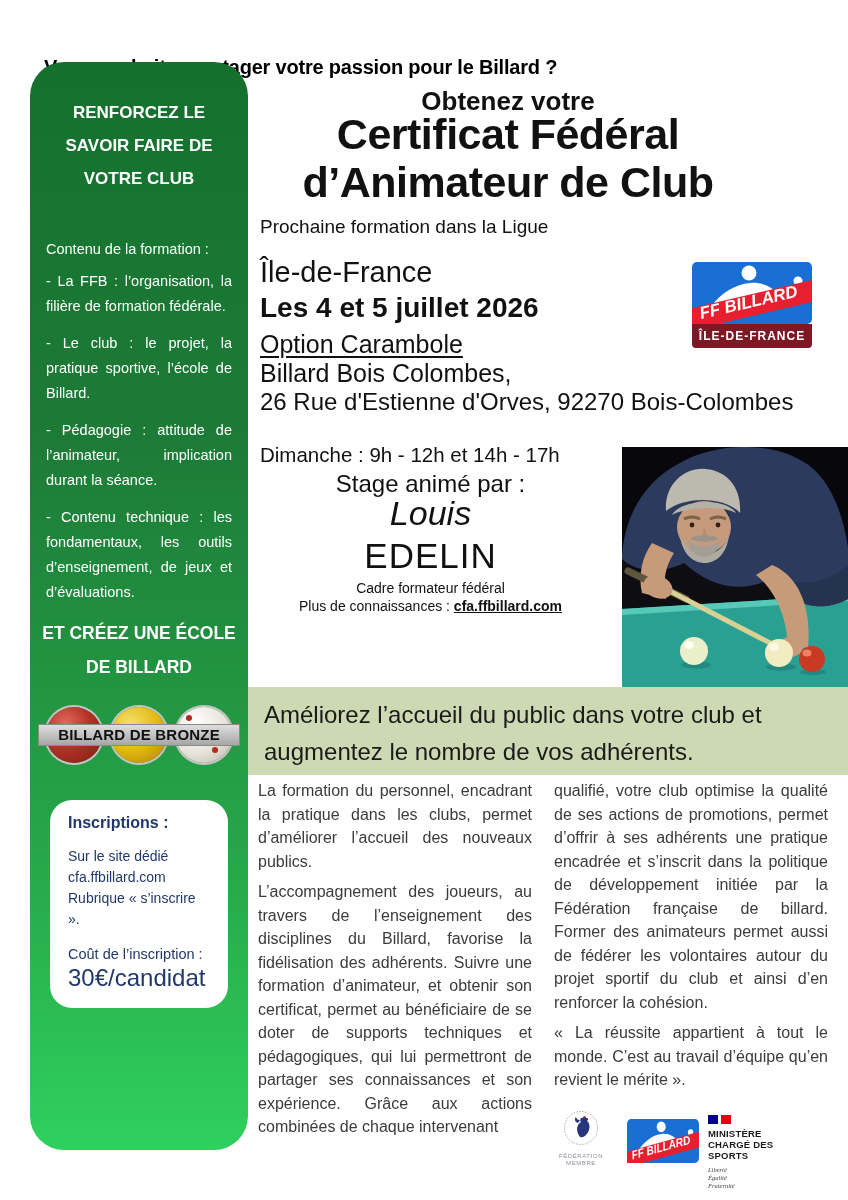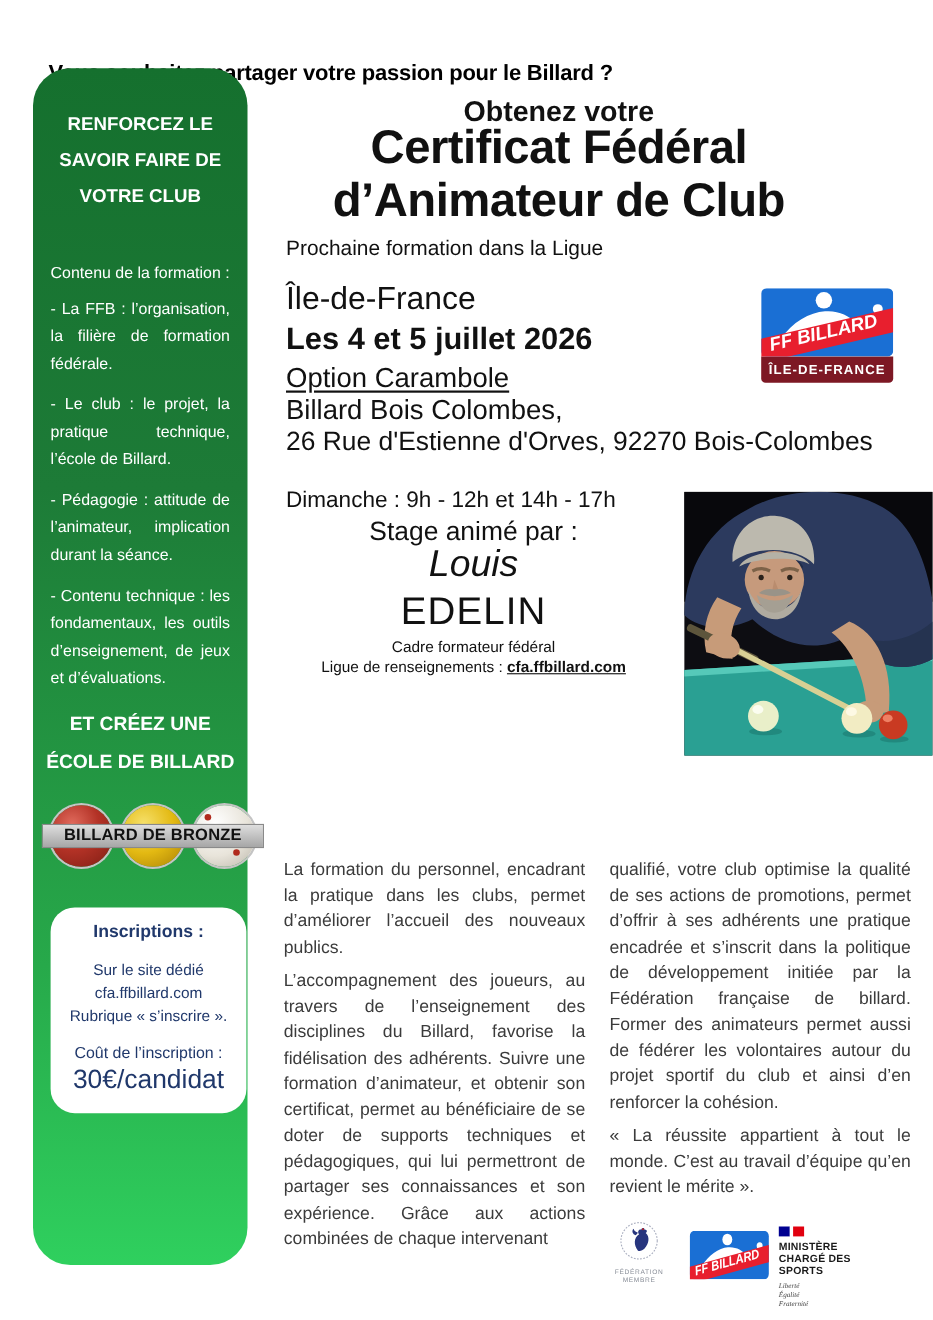--- a/index.html
+++ b/index.html
@@ -11,21 +11,21 @@
   }
 
   
   .headline {
     position:absolute; top:24px; left:44px; width:780px;
     font-size:20px; font-weight:bold; color:#000; letter-spacing:-0.2px;margin-top:32px;
   }
 
   
   .sidebar {
-    position:absolute; top:62px; left:30px; width:195px; height:1088px;
+    position:absolute; top:62px; left:30px; width:218px; height:1088px;
     border-radius:34px; padding:0 16px; z-index:3;
     background:linear-gradient(180deg,#15702e 0%, #1d7b37 35%, #27a94a 75%, #2fd05e 100%);
     color:#fff;
   }
   .sb-header { margin-top:34px; font-size:17px; line-height:33px; font-weight:bold; text-align:center; }
   .sb-content-title { margin-top:46px; font-size:14.5px; }
   .sb-bullet { margin:12px 0 0; font-size:14.5px; line-height:25px; text-align:justify; }
   .sb-school { margin:11px -6px 0; font-size:17.5px; line-height:34px; font-weight:bold; text-align:center; }
 
   .badge { position:relative; margin:22px auto 0; width:186px; height:58px; }
@@ -37,21 +37,21 @@
   .dot.d1 { left:10px; top:8px; } .dot.d2 { left:36px; top:40px; }
   .badge-band {
     position:absolute; left:-8px; right:-8px; top:18px; height:22px;
     background:linear-gradient(#dedede,#a6a6a6); border:1px solid #8a8a8a;
     font-size:15px; font-weight:bold; color:#111; text-align:center; line-height:20px;
     letter-spacing:0.2px;
   }
 
   .insc-box {
     margin:36px auto 0; width:178px; background:#fff; border-radius:22px;
-    padding:14px 3px 16px; color:#20386b; text-align:center;
+    padding:14px 18px 16px; color:#20386b; text-align:left;
   }
   .insc-title { font-size:16px; font-weight:bold; }
   .insc-lines { margin-top:14px; font-size:14px; line-height:21px; }
   .insc-cost-label { margin-top:16px; font-size:14.5px; }
   .insc-cost-value { margin-top:2px; font-size:24px; }
 
   
   .main { position:absolute; left:258px; top:84px; width:566px; height:560px; }
   .row { position:absolute; left:0; white-space:nowrap; }
   .center500 { width:500px; text-align:center; }
@@ -113,21 +113,21 @@
 <body>
 
 <div class="page">
 
   <div class="headline">Vous souhaitez partager votre passion pour le Billard ?</div>
 
   <aside class="sidebar">
     <div class="sb-header">RENFORCEZ LE SAVOIR FAIRE DE VOTRE CLUB</div>
     <div class="sb-content-title">Contenu de la formation :</div>
     <p class="sb-bullet">- La FFB : l’organisation, la filière de formation fédérale.</p>
-    <p class="sb-bullet">- Le club : le projet, la pratique technique, l’école de Billard.</p>
+    <p class="sb-bullet">- Le club : le projet, la pratique sportive, l’école de Billard.</p>
     <p class="sb-bullet">- Pédagogie : attitude de l’animateur, implication durant la séance.</p>
     <p class="sb-bullet">- Contenu technique : les fondamentaux, les outils d’enseignement, de jeux et d’évaluations.</p>
     <div class="sb-school">ET CRÉEZ UNE ÉCOLE DE BILLARD</div>
 
     <div class="badge">
       <div class="ball red"></div>
       <div class="ball yellow"></div>
       <div class="ball white">
           <i class="dot d1"></i>
           <i class="dot d2"></i>
@@ -156,21 +156,21 @@
     <div class="row date">Les 4 et 5 juillet 2026</div>
     <div class="row option">Option Carambole</div>
     <div class="row venue1">Billard Bois Colombes,</div>
     <div class="row venue2">26 Rue d'Estienne d'Orves, 92270 Bois-Colombes</div>
     <div class="row hours2">Dimanche : 9h - 12h et 14h - 17h</div>
     <div class="row stage center345">Stage animé par :</div>
     <div class="row tfirst center345">Louis</div>
     <div class="row tlast center345">EDELIN</div>
     <div class="row trole center345">Cadre formateur fédéral</div>
     <div class="row tinfo center345">
-      <span>Ligue de renseignements : </span><a href="#">cfa.ffbillard.com</a>
+      <span>Plus de connaissances : </span><a href="#">cfa.ffbillard.com</a>
     </div>
   </main>
 
   <div class="ffb-idf">
     <svg viewBox="0 0 120 62" width="120" height="62" preserveAspectRatio="none">
       <rect width="120" height="62" rx="5" fill="#1a6fd4"></rect>
       <circle cx="106" cy="19" r="4.5" fill="#fff"></circle>
       <circle cx="57" cy="11" r="7.5" fill="#fff"></circle>
       <path d="M18,46 C28,31 44,22 58,21 C70,20 80,25 85,31 L103,35 L101,42 L82,38 C75,45 62,45 52,47 C42,50 28,51 18,46 Z" fill="#fff"></path>
       <line x1="14" y1="49" x2="110" y2="23" stroke="#fff" stroke-width="2.2"></line>
@@ -211,20 +211,21 @@
       <ellipse cx="191" cy="225" rx="13" ry="3" fill="#1d7a70" opacity="0.6"></ellipse>
       <circle cx="72" cy="204" r="14" fill="#e9efc9"></circle>
       <ellipse cx="67" cy="198" rx="5" ry="4" fill="#fbfdf0"></ellipse>
       <circle cx="157" cy="206" r="14" fill="#f2ecc3"></circle>
       <ellipse cx="152" cy="200" rx="5" ry="4" fill="#fdf9e4"></ellipse>
       <circle cx="190" cy="212" r="13" fill="#c93a22"></circle>
       <ellipse cx="185" cy="206" rx="4.5" ry="3.5" fill="#ef8064"></ellipse>
     </svg>
   </div>
 
+  <div class="banner">Améliorez l’accueil du public dans votre club et augmentez le nombre de vos adhérents.</div>
 
   <div class="columns">
     <div class="col">
       <p>La formation du personnel, encadrant la pratique dans les clubs, permet d’améliorer l’accueil des nouveaux publics.</p>
       <p>L’accompagnement des joueurs, au travers de l’enseignement des disciplines du Billard, favorise la fidélisation des adhérents. Suivre une formation d’animateur, et obtenir son certificat, permet au bénéficiaire de se doter de supports techniques et pédagogiques, qui lui permettront de partager ses connaissances et son expérience. Grâce aux actions combinées de chaque intervenant</p>
     </div>
     <div class="col">
       <p>qualifié, votre club optimise la qualité de ses actions de promotions, permet  d’offrir à ses adhérents une pratique encadrée et s’inscrit dans la politique de développement initiée par la Fédération française de billard. Former des animateurs permet aussi de fédérer les volontaires autour du projet  sportif du club et ainsi d’en renforcer la cohésion.</p>
       <p>« La réussite appartient à tout le monde. C’est au travail d’équipe qu’en revient le mérite ».</p>
     </div>

